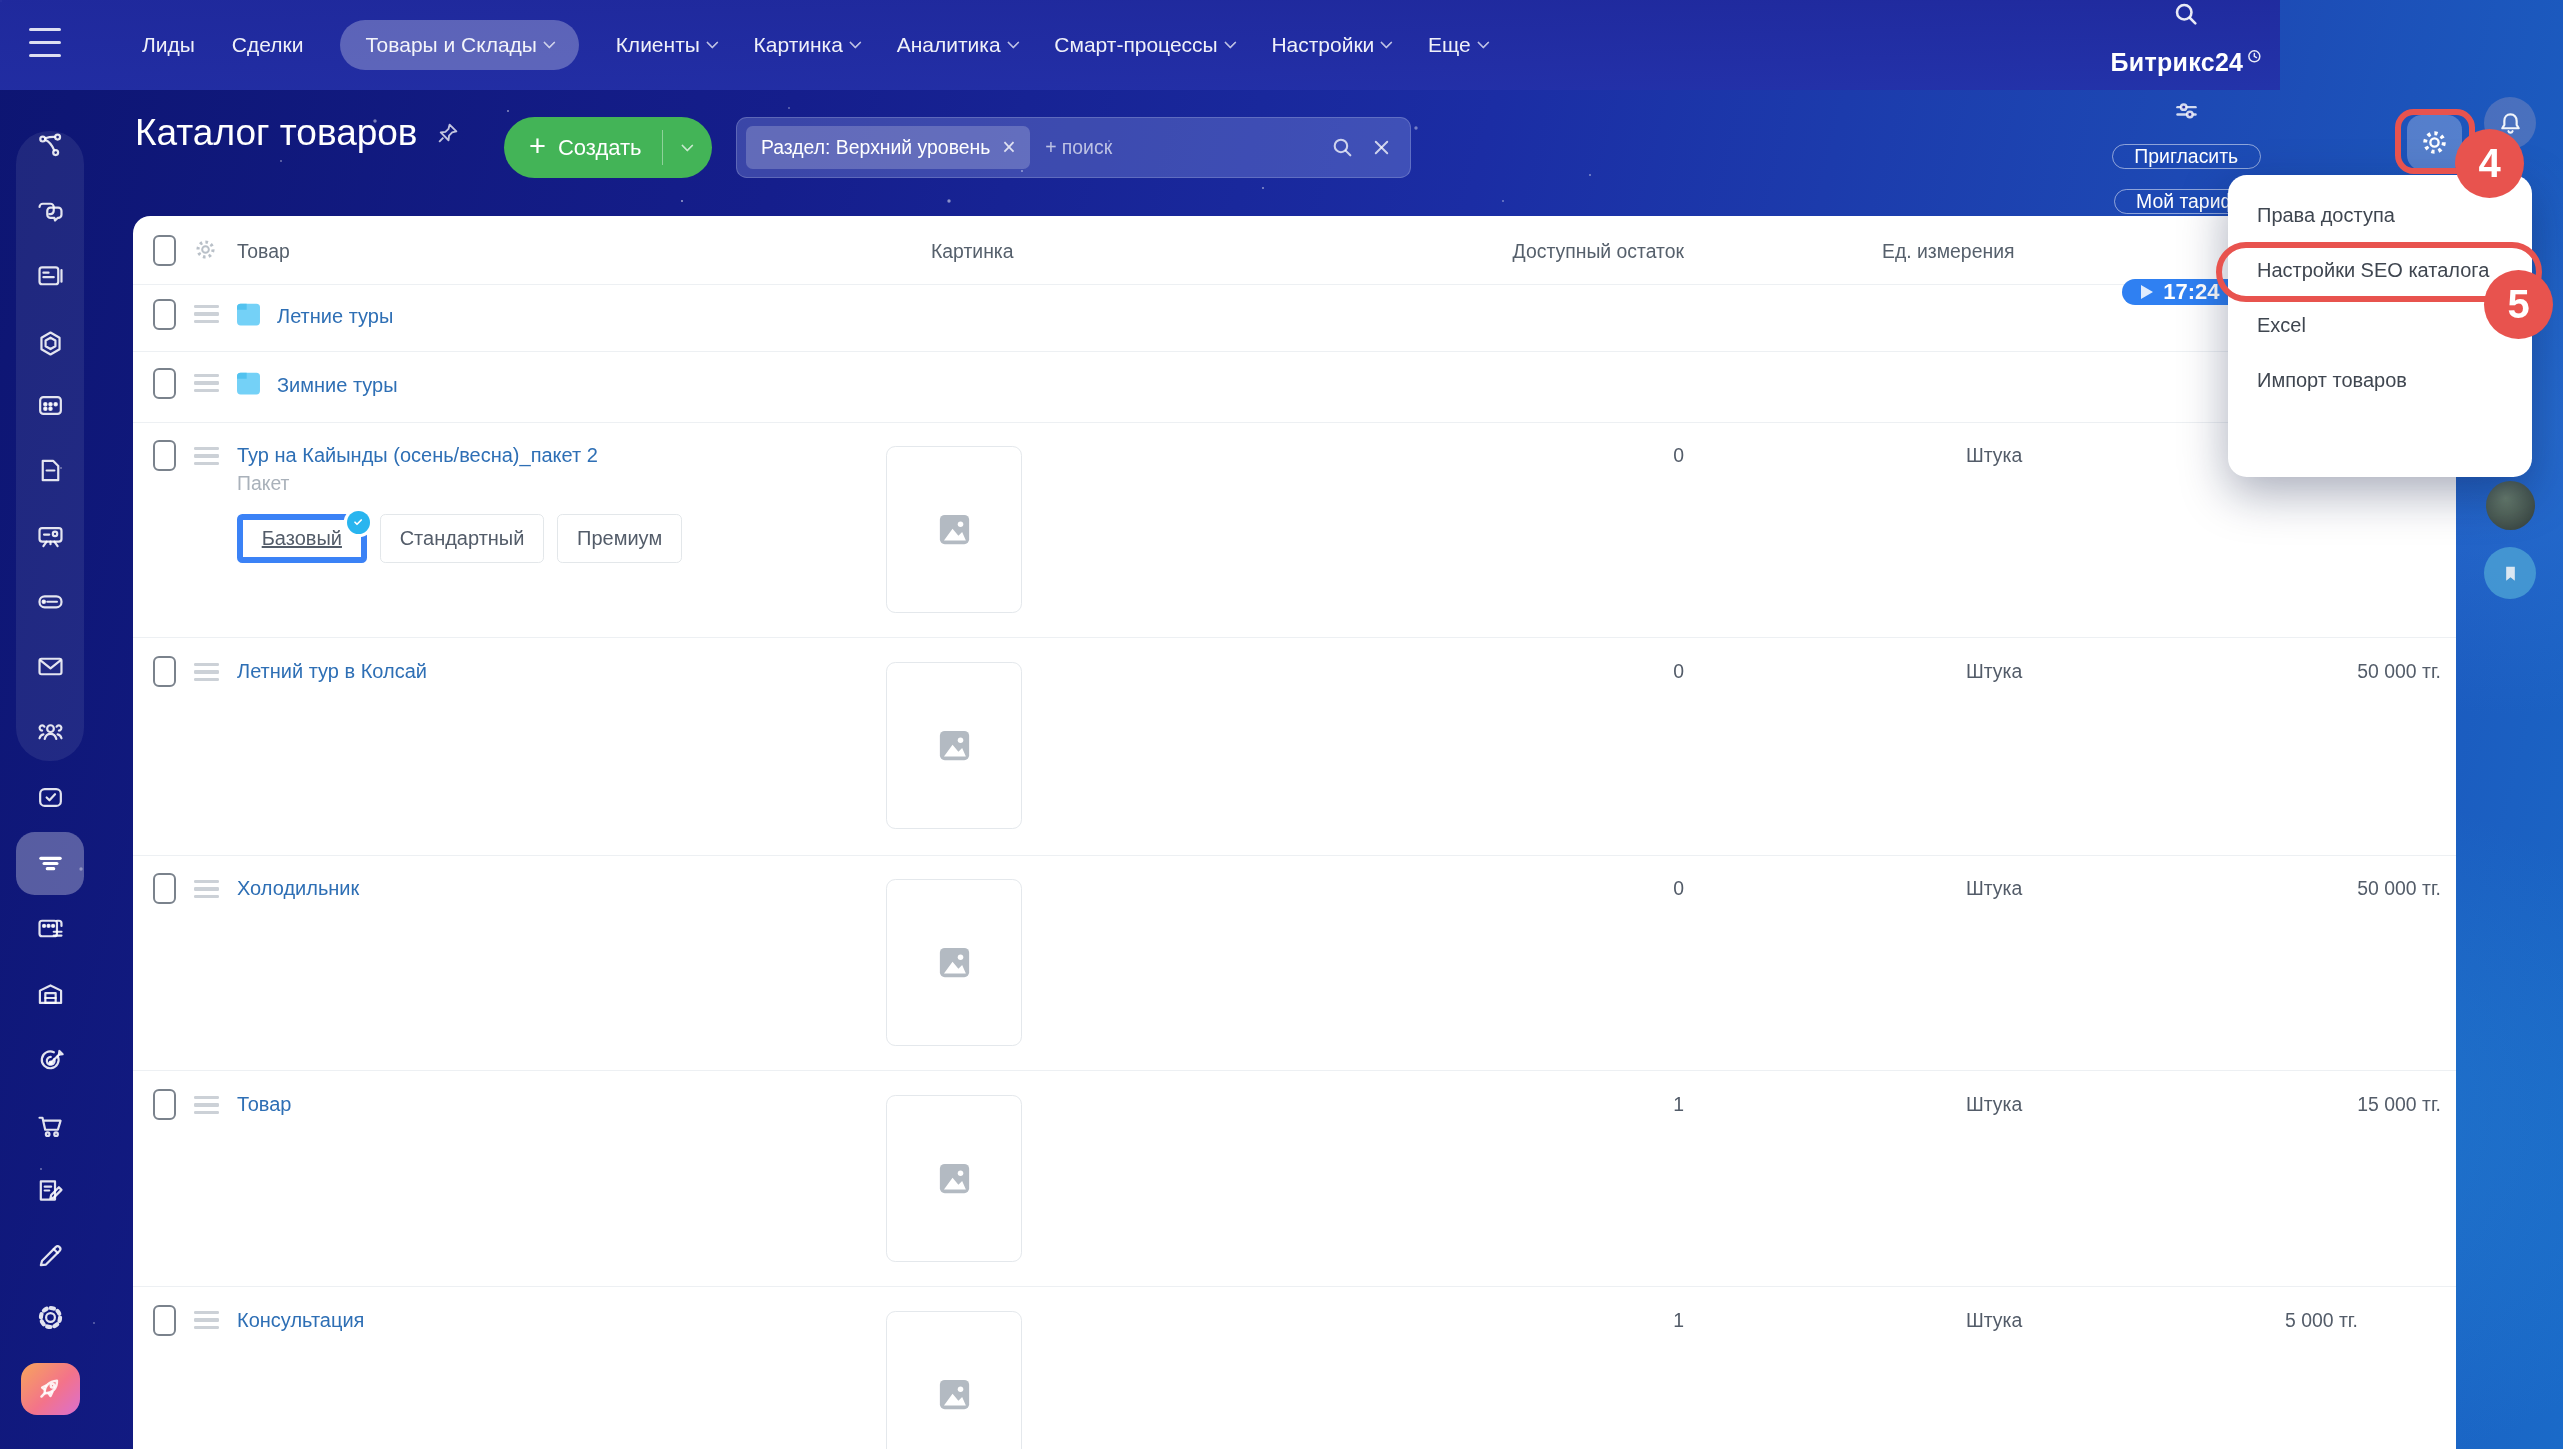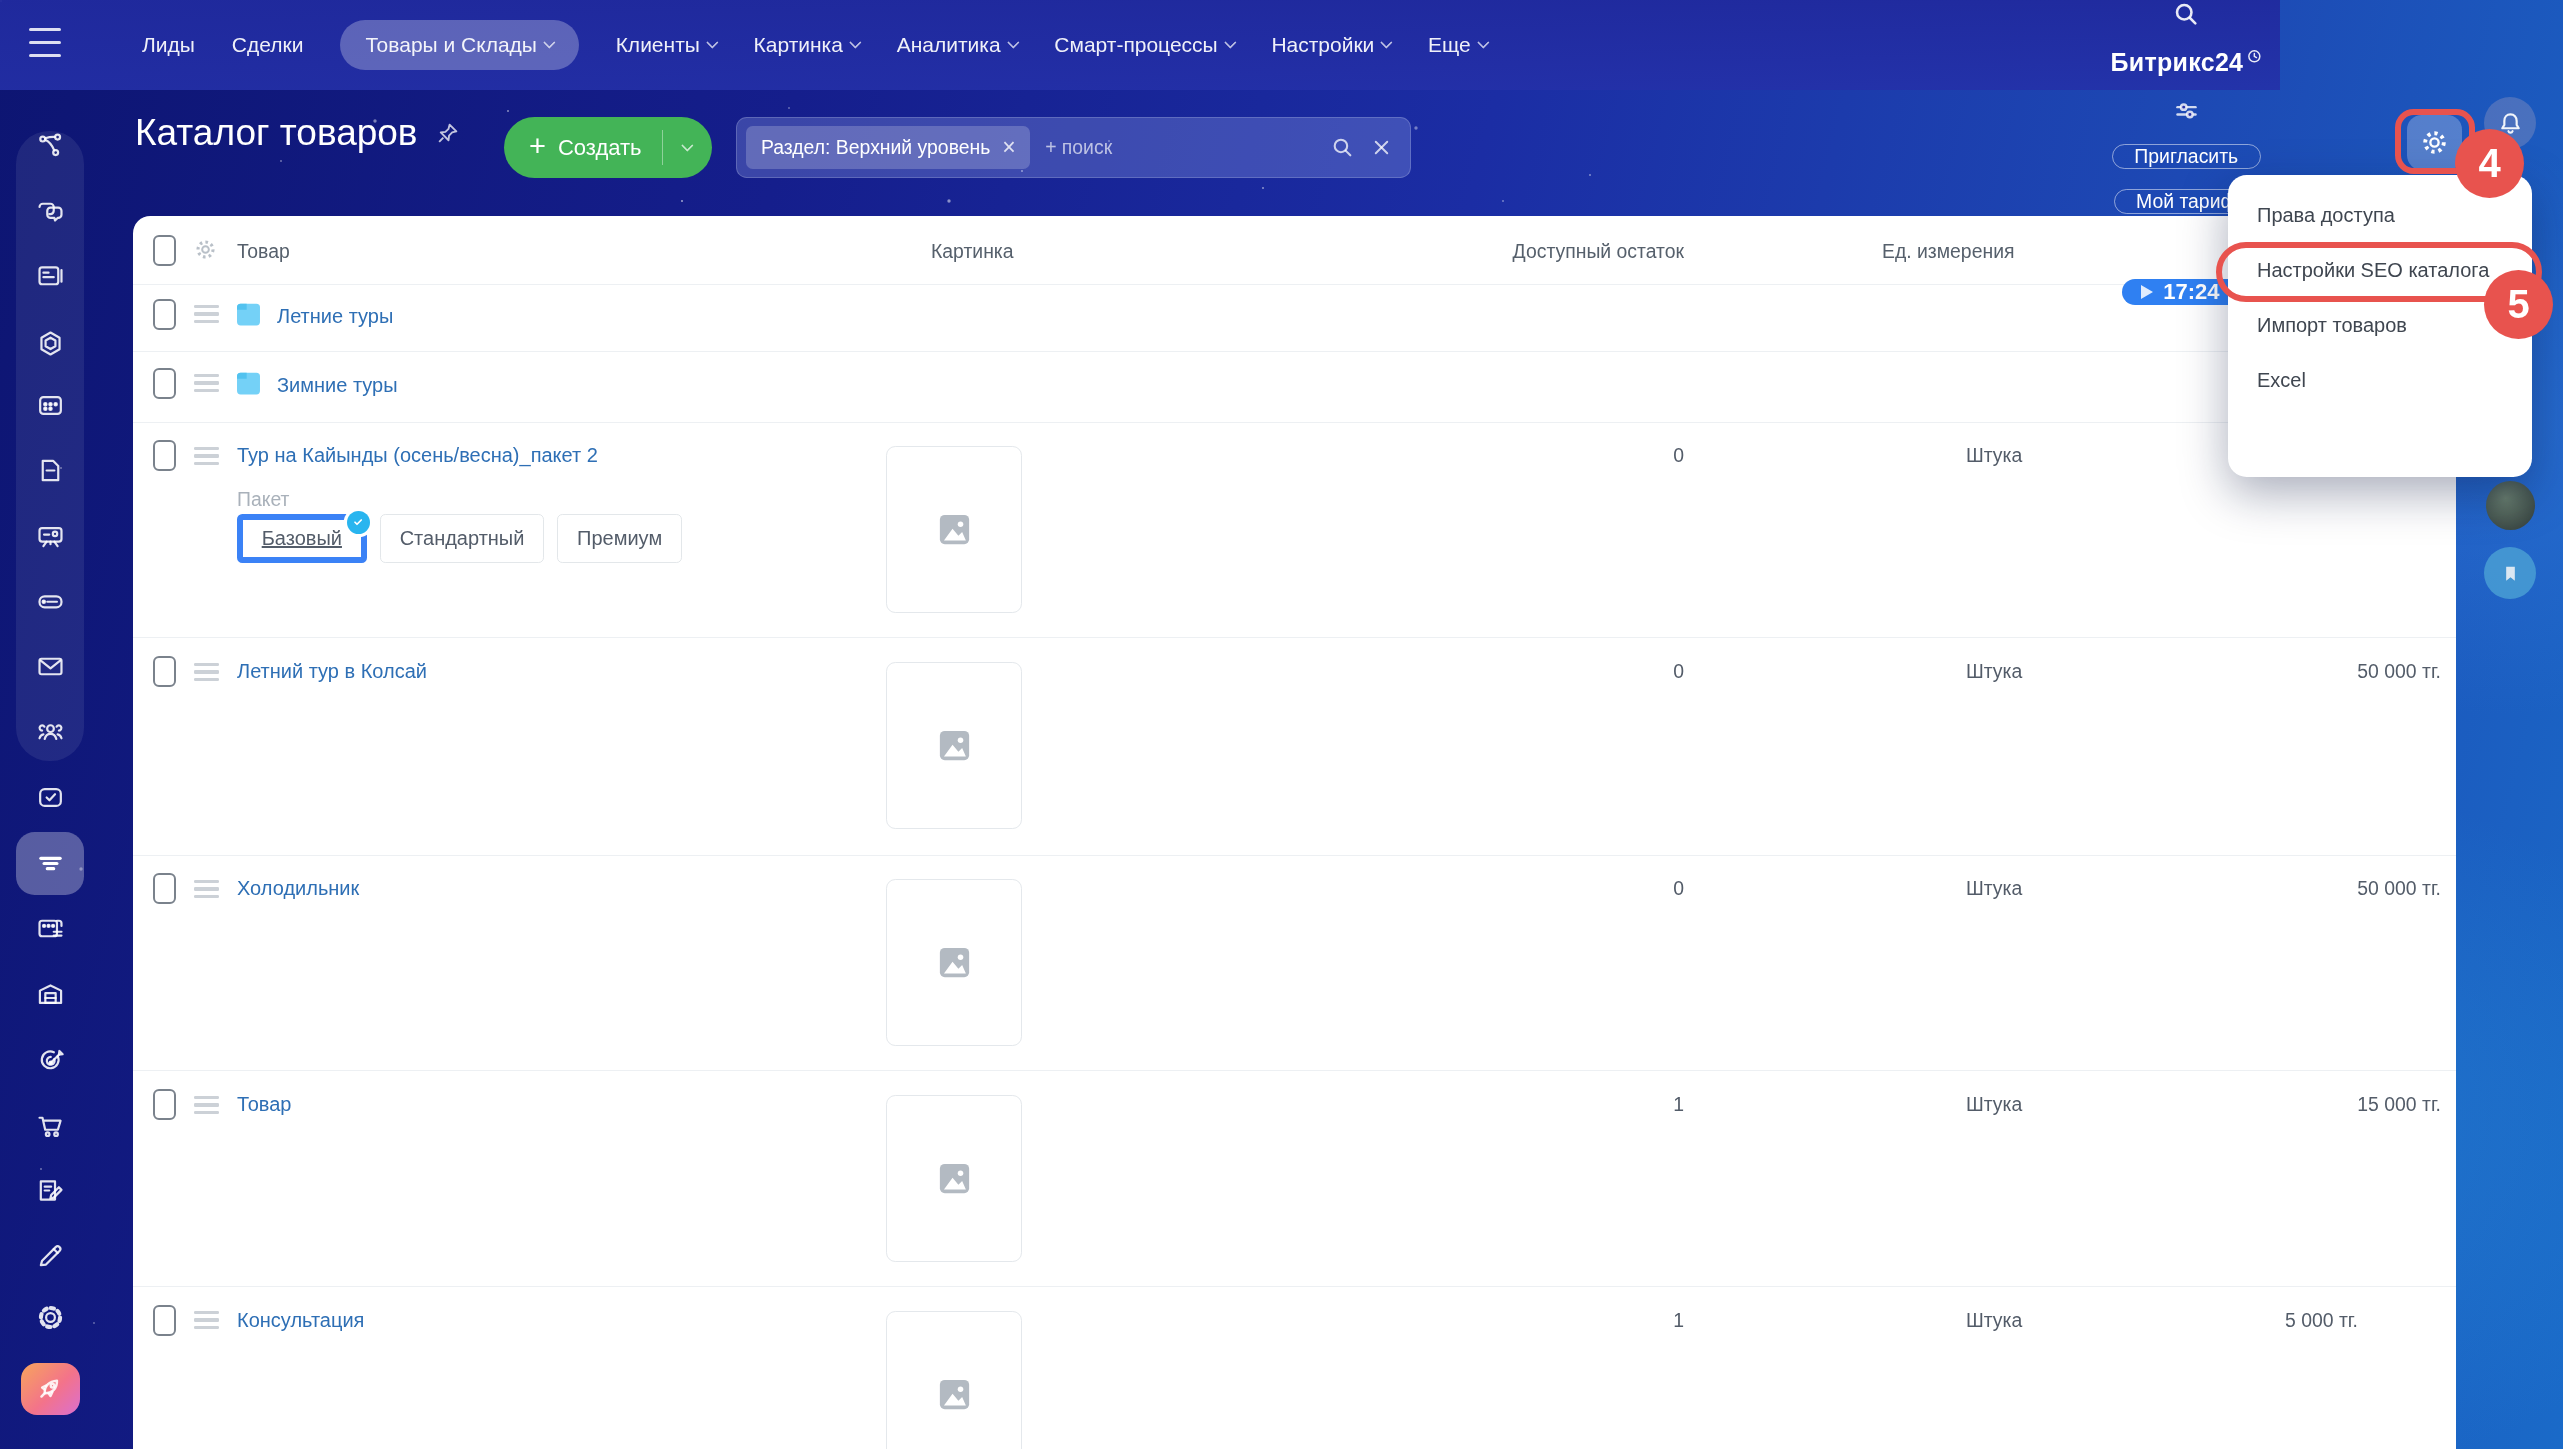--- a/index.html
+++ b/index.html
@@ -381,21 +381,21 @@
   </div>
 
   <div>
     <div class="cbx" style="left:20px;top:224px"></div>
     <div class="drag" style="left:61px;top:231px">
         <i></i>
         <i></i>
         <i></i>
       </div>
     <a class="plink" style="left:104px;top:228px">Тур на Кайынды (осень/весна)_пакет 2</a>
-    <div class="pkg-label" style="left:104px;top:272px">Пакет</div>
+    <div class="pkg-label" style="left:104px;top:256px">Пакет</div>
     <div class="chips" style="left:104px;top:298px">
       <span class="chip sel">
           <span>Базовый</span>
         <span class="badge">
             <svg width="12" height="12" viewBox="0 0 24 24" fill="none" stroke="#fff" stroke-width="3.4" stroke-linecap="round" stroke-linejoin="round">
               <path d="M6 12.5 l4 4 L18.5 8"></path>
             </svg>
           </span>
       </span>
       <span class="chip">
@@ -498,22 +498,22 @@
     </div>
     <div class="cellv" style="left:1335px;top:1093px;width:216px;text-align:right">1</div>
     <div class="cellv" style="left:1833px;top:1093px">Штука</div>
     <div class="cellv" style="left:2069px;top:1093px;width:239px;text-align:center">5 000 тг.</div>
   </div>
 </div>
 
 <div class="menu">
   <div class="menu-item">Права доступа</div>
   <div class="menu-item">Настройки SEO каталога</div>
+  <div class="menu-item">Excel</div>
   <div class="menu-item">Импорт товаров</div>
-  <div class="menu-item">Excel</div>
 </div>
 
 <div class="ann ann-gear"></div>
 <div class="ann ann-menu"></div>
 <div class="ann-circle ann-c4">4</div>
 <div class="ann-circle ann-c5">5</div>
 
 <div class="float-ava"></div>
 <div class="float-bm">
   <svg width="23" height="23" viewBox="0 0 24 24">

